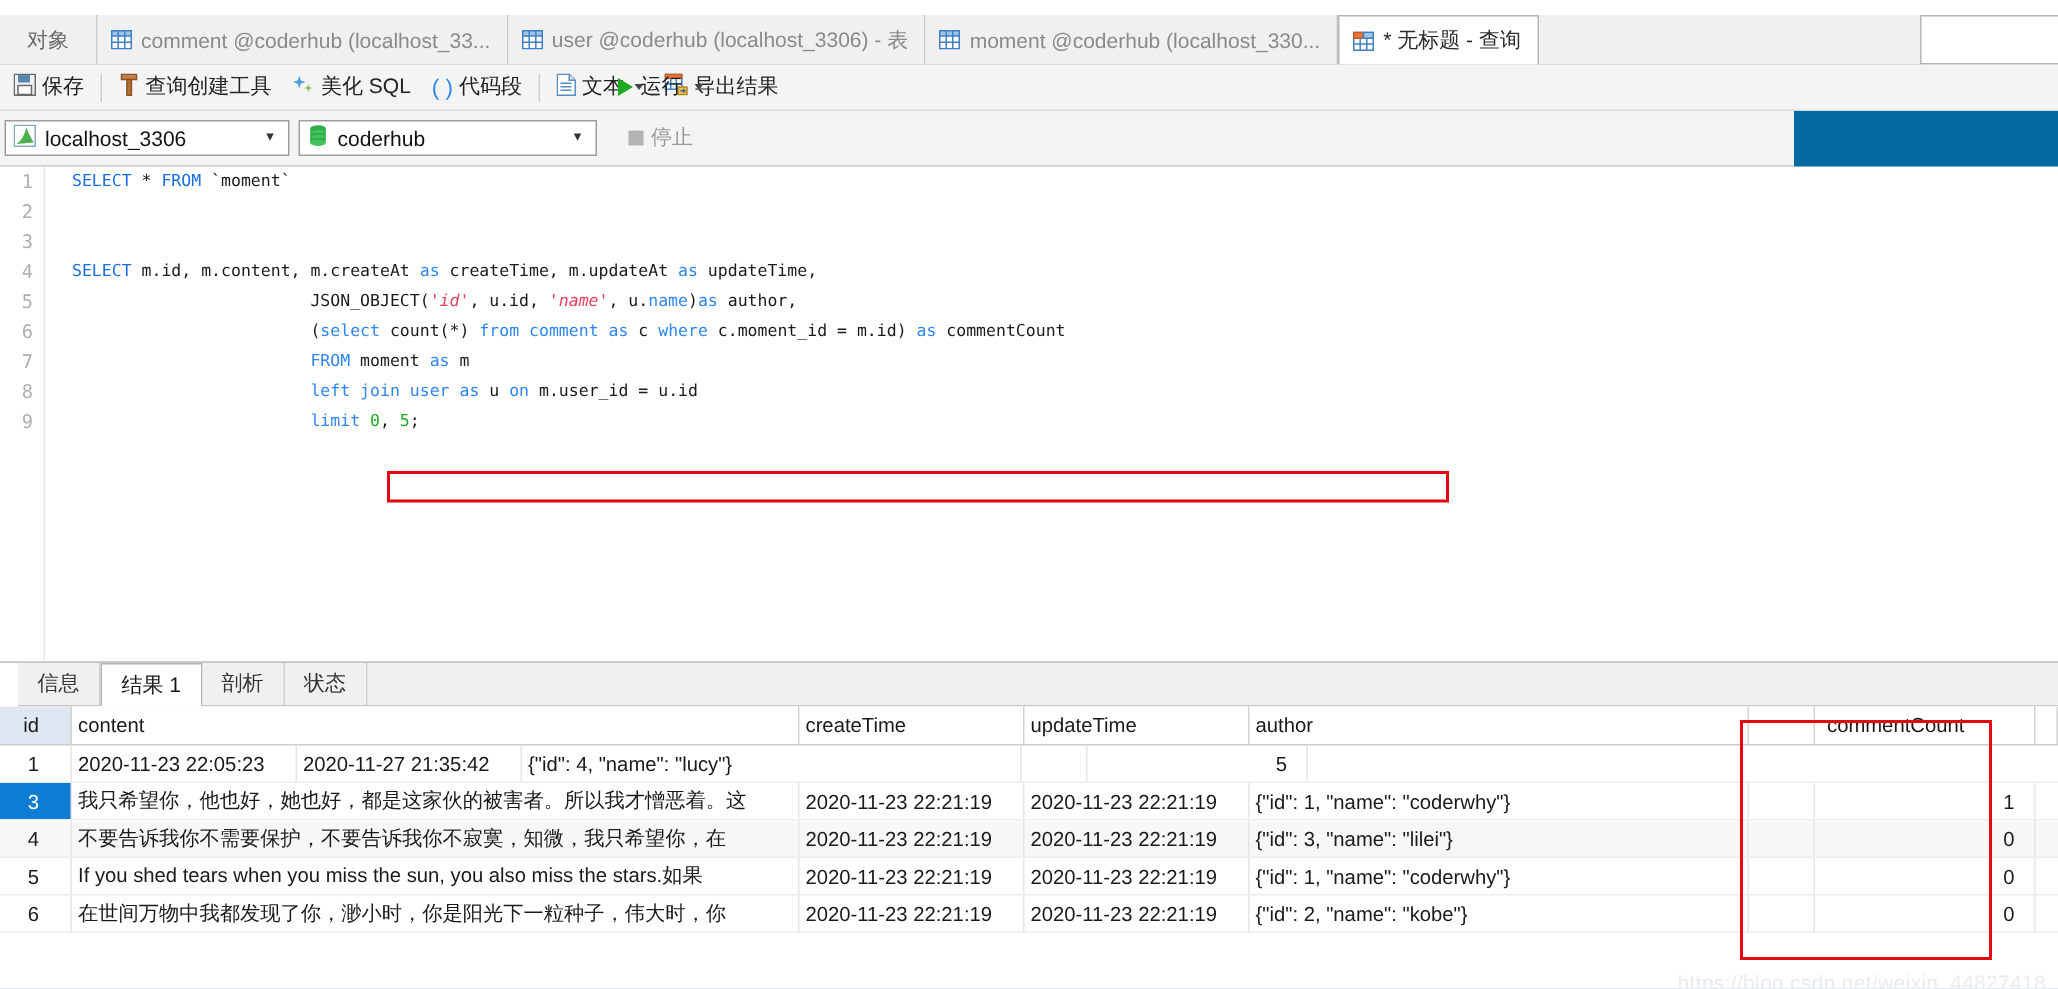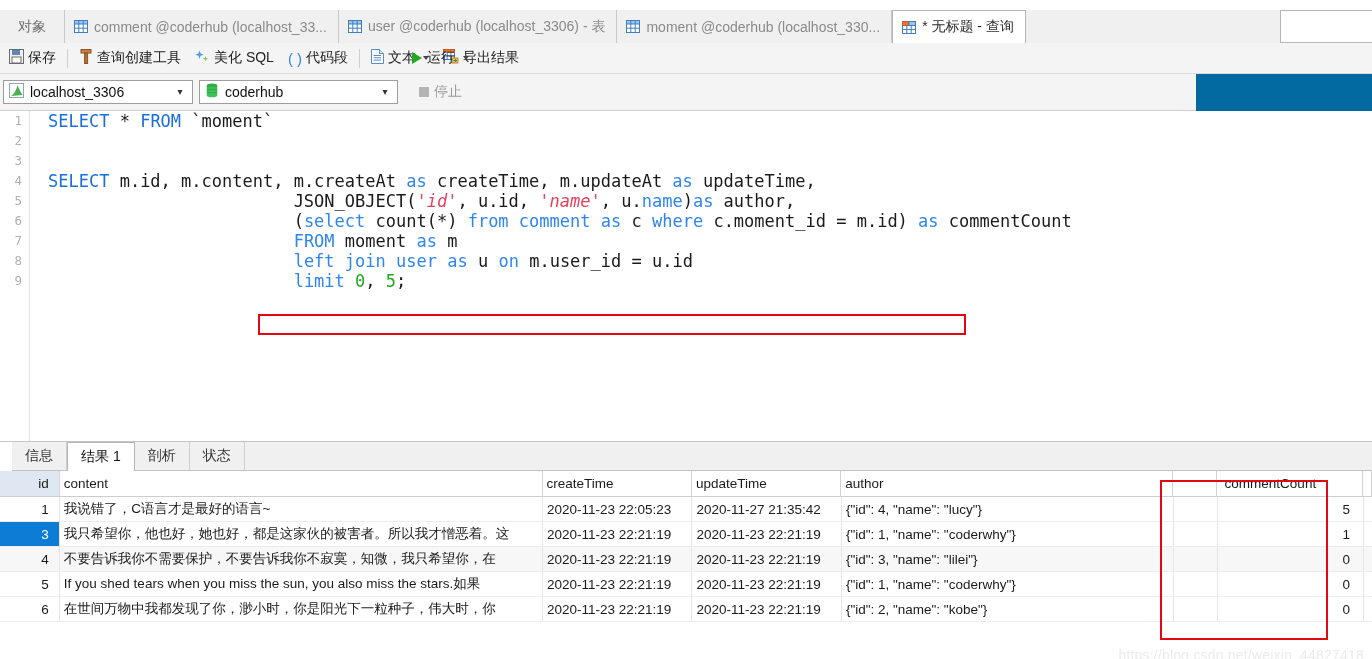--- a/index.html
+++ b/index.html
@@ -108,21 +108,21 @@
     background: #ffffff; border-right: 1px solid #e4e4e4;
   }
   .gutter .ln {
     height: 20px; line-height: 20px; text-align: right; padding-right: 7px;
     font-family: "DejaVu Sans Mono", "Liberation Mono", monospace;
     font-size: 12.5px; color: #b0b0b0;
   }
   .code {
     position: absolute; top: 0; left: 31px; width: 1341px; height: 330px;
     font-family: "DejaVu Sans Mono", "Liberation Mono", monospace;
-    font-size: 17px; line-height: 20px; white-space: pre; color: #1a1a1a;
+    font-size: 11px; line-height: 20px; white-space: pre; color: #1a1a1a;
   }
   .code .row { height: 20px; line-height: 20px; padding-left: 17px; }
   .kw  { color: #1a6ee0; }
   .kw2 { color: #2f86f0; }
   .str { color: #e83e5a; font-style: italic; }
   .num { color: #1faa1f; }
   .plain { color: #1a1a1a; }
 
   .hl-box {
     position: absolute; left: 258px; top: 203px; width: 708px; height: 21px;
@@ -164,21 +164,21 @@
   .gcell {
     height: 100%; display: flex; align-items: center;
     padding: 0 4px; overflow: hidden; white-space: nowrap;
     border-right: 1px solid #e6e6e6;
     color: #1a1a1a;
   }
   .ghead .gcell { border-right: 1px solid #d3d3d3; font-weight: normal; }
   .ghead .gcell.c-id { background: #dfe8f2; }
   .grow.alt { background: #f7f7f7; }
   .grow.body { border-bottom: 1px solid #ededed; }
-  .c-id      { width: 60px; justify-content: flex-end; padding-right: 10px; }
+  .c-id      { width: 48px; justify-content: flex-end; padding-right: 21px; }
   .c-content { width: 485px; }
   .c-create  { width: 150px; }
   .c-update  { width: 150px; }
   .c-author  { width: 333px; }
   .c-pad     { width: 44px; }
   .c-cc      { width: 147px; justify-content: flex-end; padding-right: 13px; }
   .ghead .c-cc { justify-content: flex-start; padding-left: 8px; }
   .c-tail    { flex: 1; border-right: none; }
   .sel-id { background: #0c7cd5; color: #ffffff; }
 
@@ -425,21 +425,20 @@
         <div class="gcell c-create">createTime</div>
         <div class="gcell c-update">updateTime</div>
         <div class="gcell c-author">author</div>
         <div class="gcell c-pad"></div>
         <div class="gcell c-cc">commentCount</div>
         <div class="gcell c-tail"></div>
       </div>
       <div id="grid-body">
           <div class="grow body">
             <div class="gcell c-id">1</div>
-            <div class="gcell c-content">我说错了，C语言才是最好的语言~</div>
             <div class="gcell c-create">2020-11-23 22:05:23</div>
             <div class="gcell c-update">2020-11-27 21:35:42</div>
             <div class="gcell c-author">{"id": 4, "name": "lucy"}</div>
             <div class="gcell c-pad"></div>
             <div class="gcell c-cc">5</div>
             <div class="gcell c-tail"></div>
           </div>
           <div class="grow body">
             <div class="gcell c-id sel-id">3</div>
             <div class="gcell c-content">我只希望你，他也好，她也好，都是这家伙的被害者。所以我才憎恶着。这</div>

